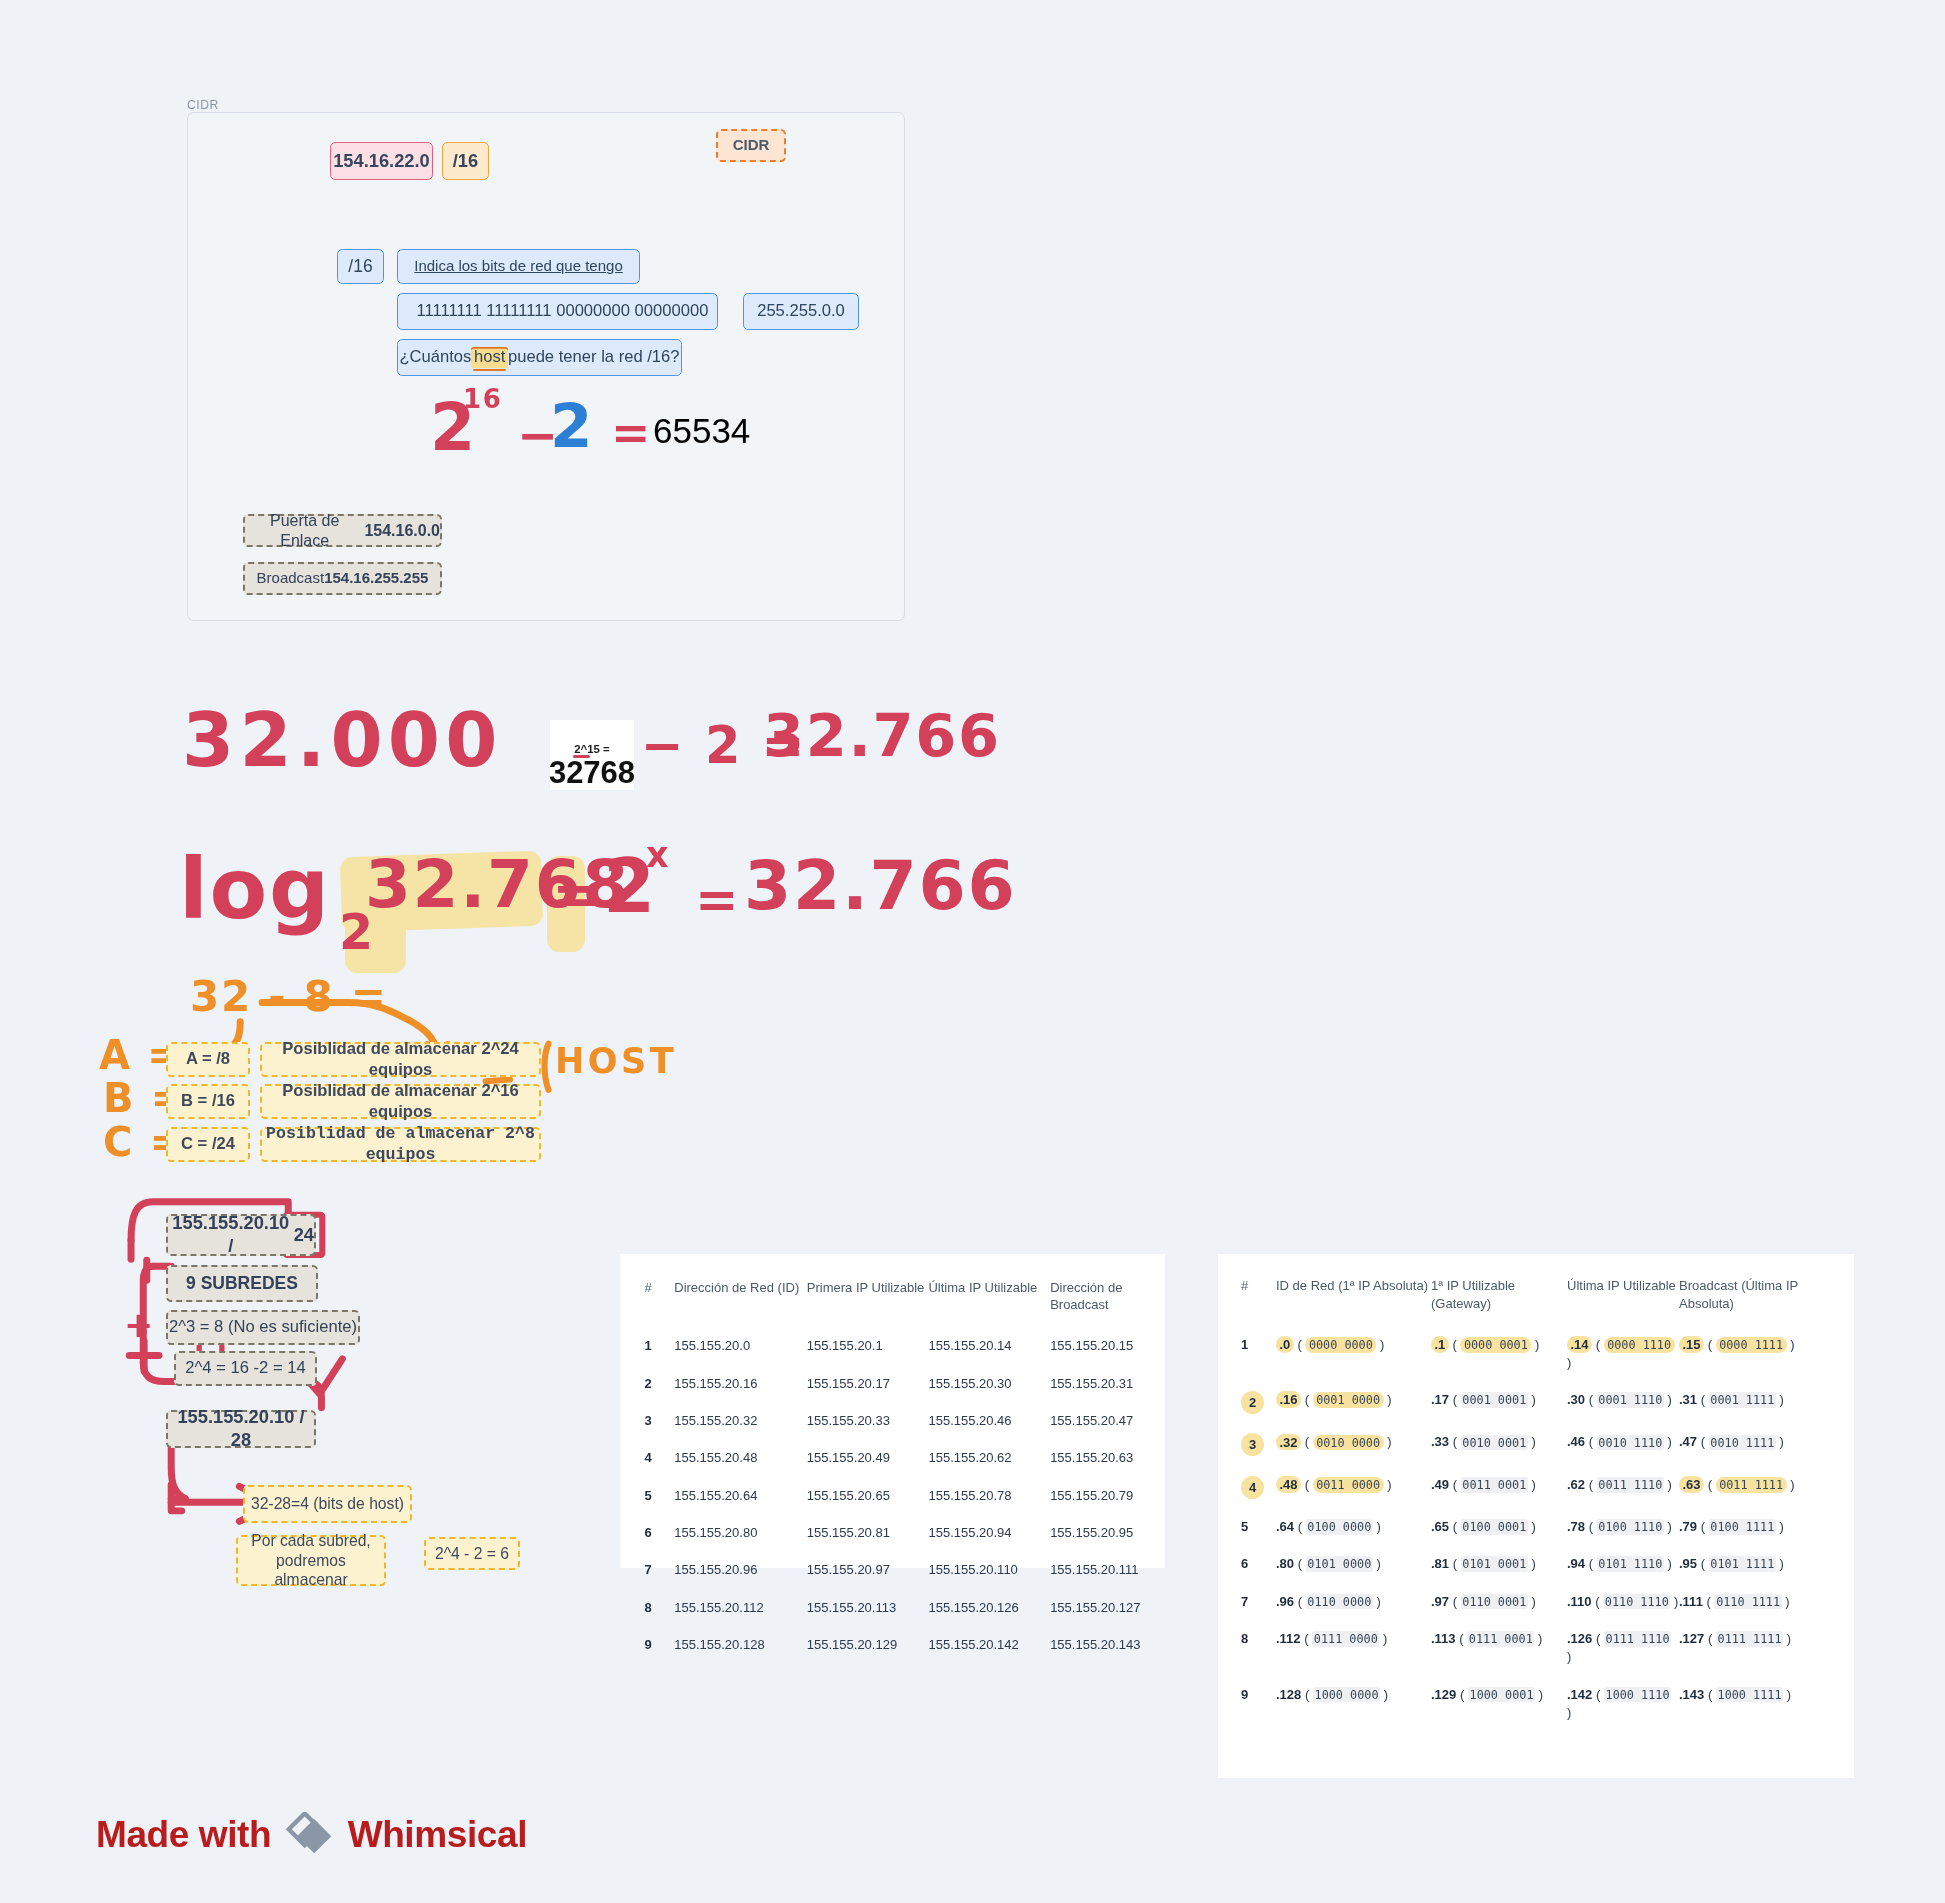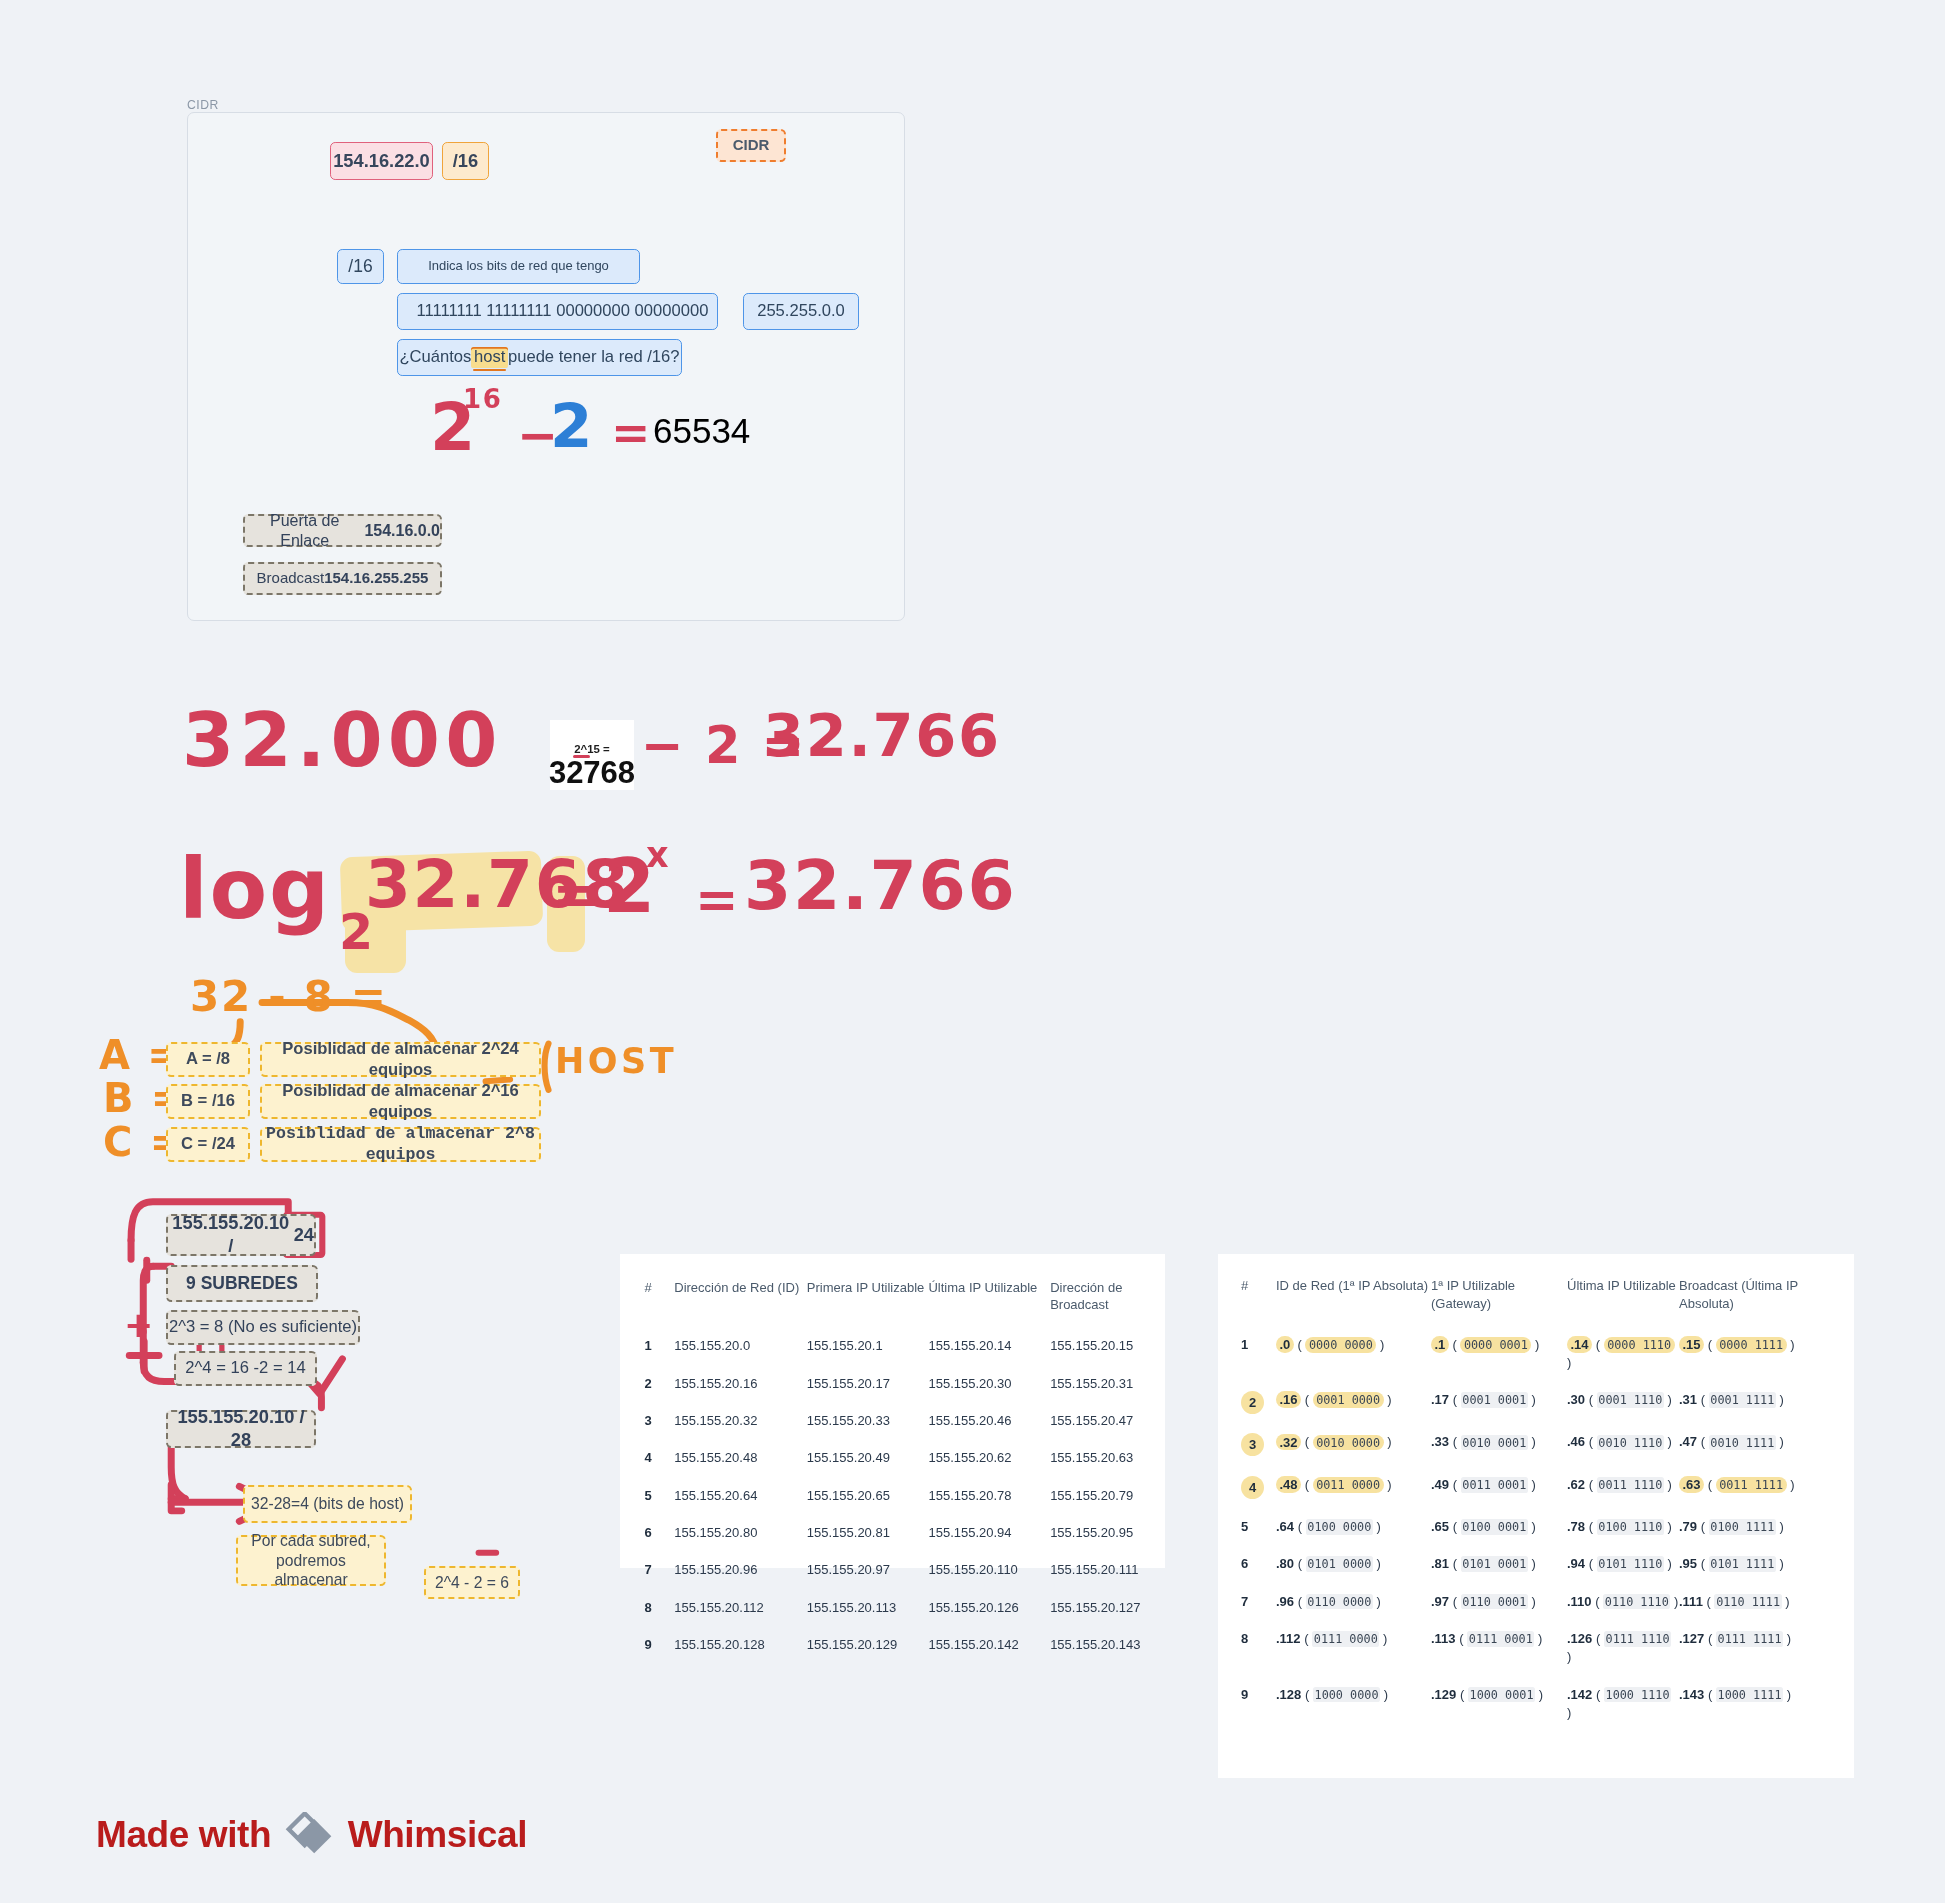--- a/index.html
+++ b/index.html
@@ -169,21 +169,21 @@
 <div class="abs" id="cidr-frame"></div>
 
 <div class="abs node n-pink" style="left:330px;top:142px;width:103px;height:38px;font-size:18.3px;">154.16.22.0</div>
 
 <div class="abs node n-orange" style="left:442px;top:142px;width:47px;height:38px;font-size:18.3px;">/16</div>
 
 <div class="abs node n-orange-dash" style="left:716px;top:129px;width:70px;height:33px;font-size:15px;">CIDR</div>
 
 <div class="abs node n-blue" style="left:337px;top:249px;width:47px;height:35px;font-size:17.5px;">/16</div>
 
-<div class="abs node n-blue" style="left:397px;top:249px;width:243px;height:35px;font-size:13px;">Indica los bits de red que tengo</div>
+<div class="abs node n-blue" style="left:397px;top:249px;width:243px;height:35px;font-size:15px;text-decoration:underline;">Indica los bits de red que tengo</div>
 
 <div class="abs node n-blue" style="left:397px;top:293px;width:321px;height:37px;font-size:16.6px;padding-left:10px;">11111111 11111111 00000000 00000000</div>
 
 <div class="abs node n-blue" style="left:743px;top:293px;width:116px;height:37px;font-size:16.6px;">255.255.0.0</div>
 
 <div class="abs node n-blue" style="left:397px;top:339px;width:285px;height:37px;font-size:16.6px;">
   <span>¿Cuántos </span>
     <span class="hl-host">host</span>
     <span> puede tener la red /16?</span>
 </div>
@@ -257,21 +257,21 @@
 
 <div class="abs hand" style="left:124px;top:1308px;font-size:35px;line-height:1;">+</div>
 
 <div class="abs node n-gray-dash" style="left:166px;top:1410px;width:150px;height:38px;font-size:18.3px;">155.155.20.10 / 28</div>
 
 <div class="abs node n-yellow-dash" style="left:243px;top:1485px;width:169px;height:38px;font-size:15.7px;font-weight:400;">32-28=4 (bits de host)</div>
 
 <div class="abs node n-yellow-dash" style="left:236px;top:1535px;width:150px;height:51px;font-size:15.7px;font-weight:400;white-space:pre-line;">Por cada subred,
 podremos almacenar</div>
 
-<div class="abs node n-yellow-dash" style="left:424px;top:1537px;width:96px;height:33px;font-size:15.7px;font-weight:400;margin-top:29px;">2^4 - 2 = 6</div>
+<div class="abs node n-yellow-dash" style="left:424px;top:1537px;width:96px;height:33px;font-size:15.7px;font-weight:400;">2^4 - 2 = 6</div>
 
 <div class="abs tbl-card" style="left:620px;top:1254px;width:545px;height:314px;">
   <table class="tbl" style="margin:24.5px 24.5px 0 24.5px;width:496px;">
     <thead>
         <tr>
       <th style="width:30px">#</th>
       <th style="width:133px">Dirección de Red (ID)</th>
       <th style="width:122px">Primera IP Utilizable</th>
       <th style="width:122px">Última IP Utilizable</th>
       <th>Dirección de Broadcast</th>

